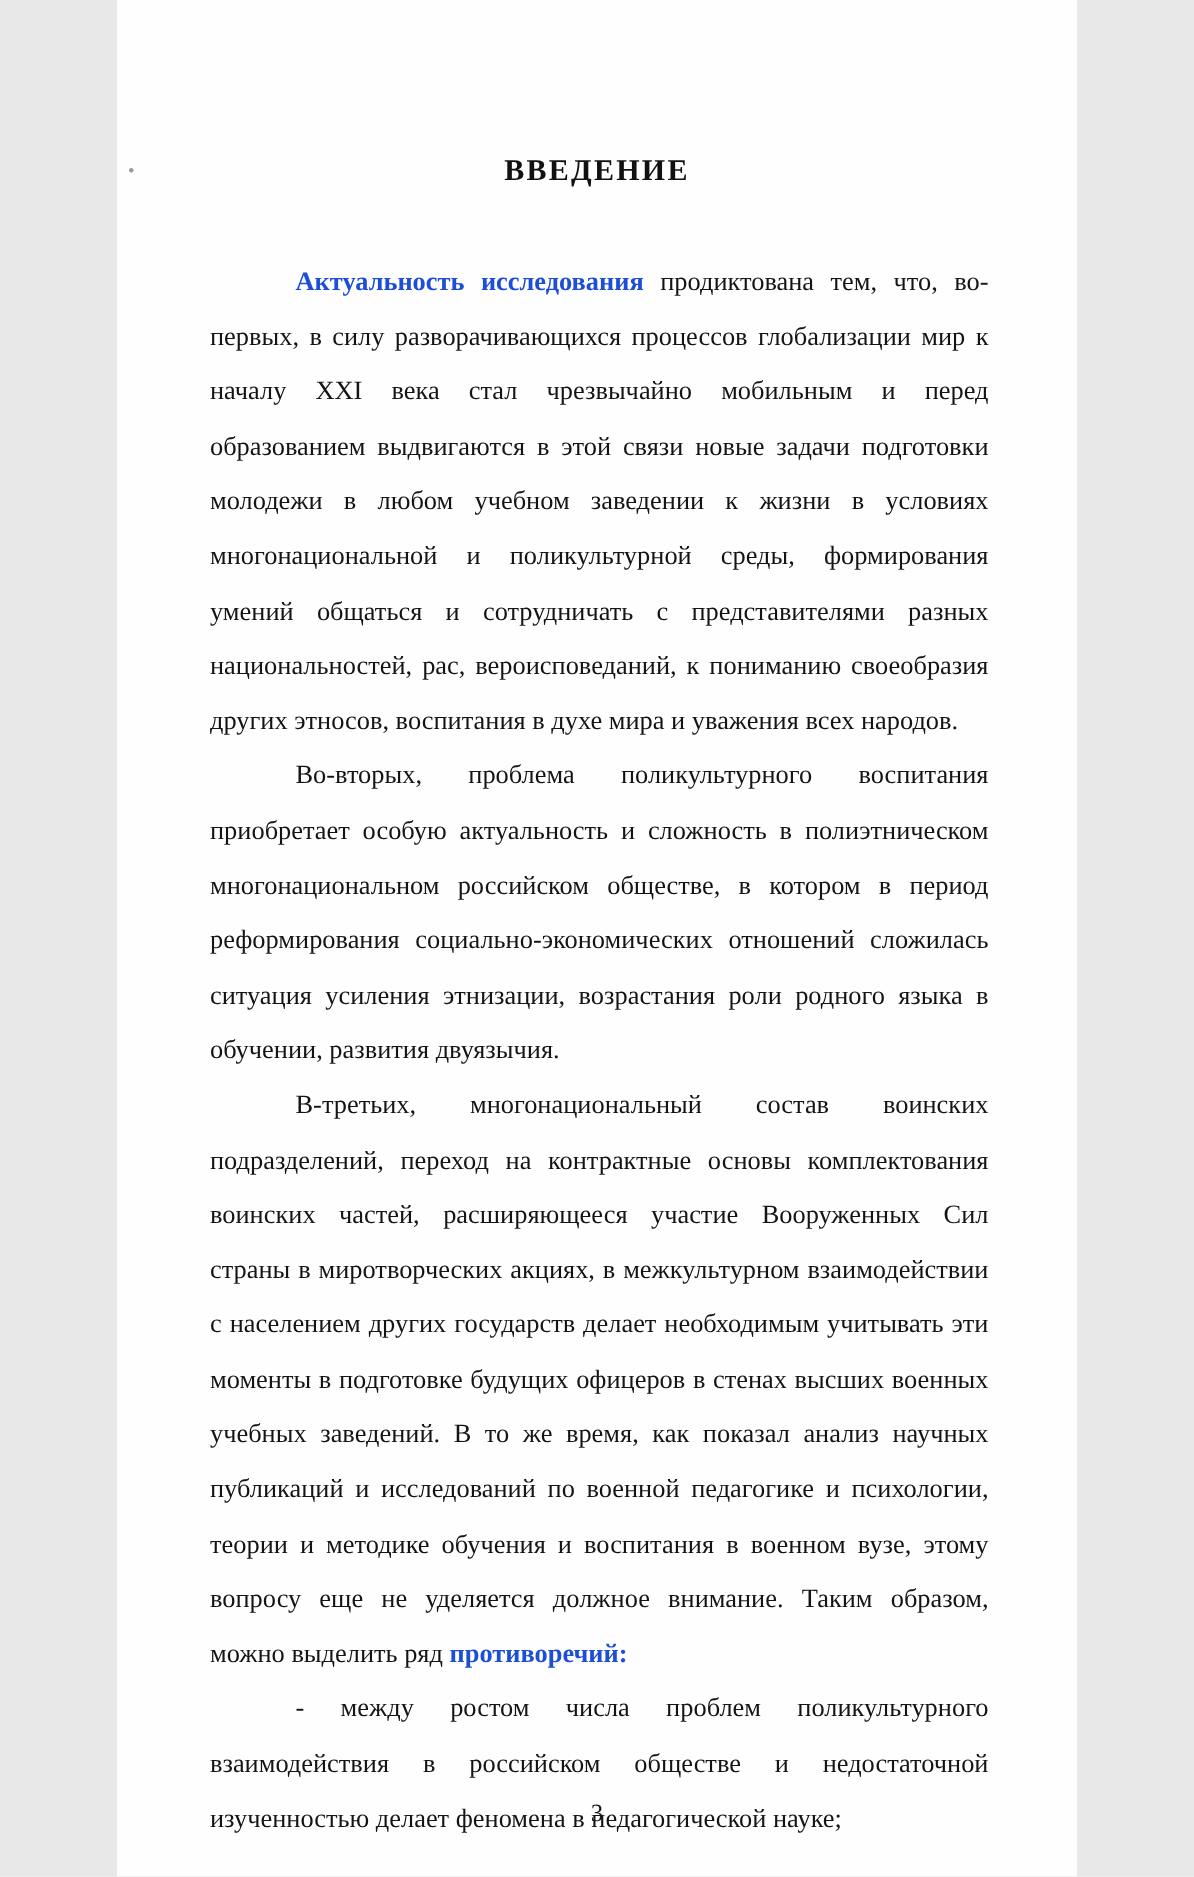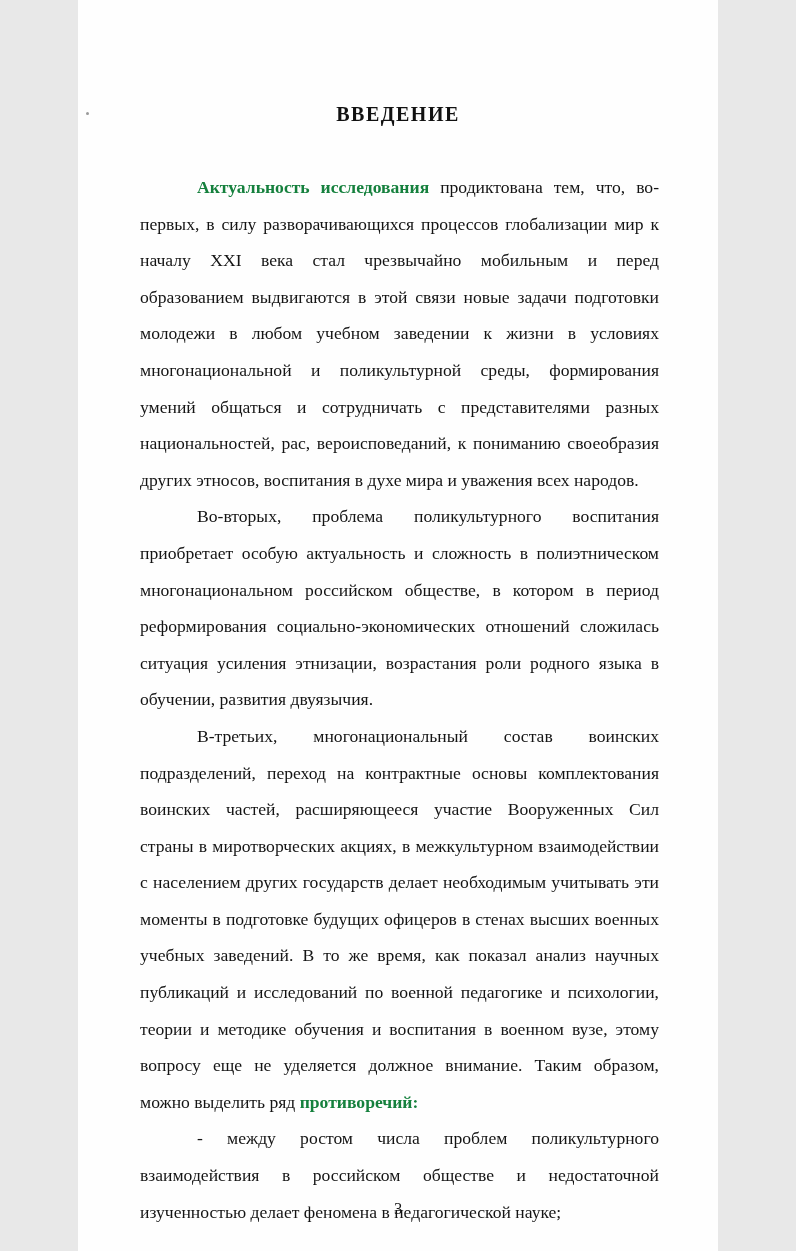--- a/index.html
+++ b/index.html
@@ -34,21 +34,21 @@
     text-align: justify;
     text-justify: inter-word;
   }
   .content p.para {
     margin: 0;
     padding: 0;
     text-indent: 57px;
   }
   .content p.para b {
     font-weight: bold;
-    color: #15803d;
+    color: #1d4ed8;
   }
   .page-num {
     position: absolute;
     bottom: 32px;
     left: 0;
     width: 100%;
     text-align: center;
     font-size: 16.5px;
     color: #1a1a1a;
   }

